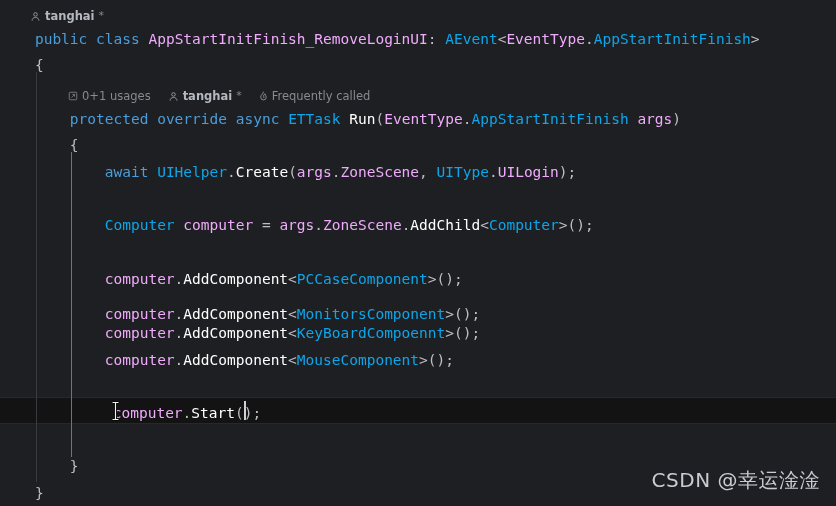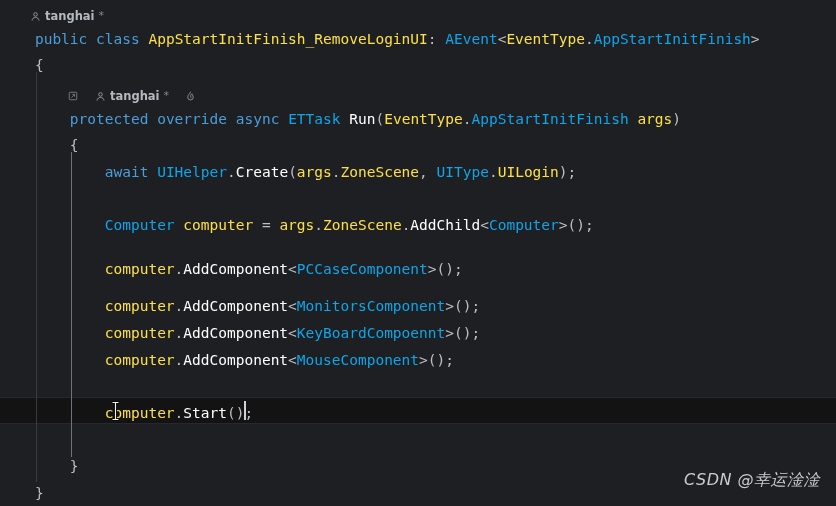--- a/index.html
+++ b/index.html
@@ -48,21 +48,21 @@
     white-space: pre;
     left: 0;
   }
 
   
   .kw      { color: #4a9ddb; }
   .typey   { color: #0ea5e9; }
   .meth    { color: #ffffff; }
   .plain   { color: #bcbec4; }
   .punc    { color: #bcbec4; }
-  .ident   { color: #fde047; }
+  .ident   { color: #f0abfc; }
   .brace   { color: #bcbec4; }
 
   
   .inlay {
     position: absolute;
     white-space: pre;
     font-family: "DejaVu Sans", "Liberation Sans", sans-serif;
     font-size: 11.5px;
     color: #868a91;
     display: flex;
@@ -95,25 +95,24 @@
     position: absolute;
     pointer-events: none;
   }
 
   
   .watermark {
     position: absolute;
     right: 16px;
     bottom: 12px;
     font-family: "DejaVu Sans", "Liberation Sans", sans-serif;
-    font-size: 16px;
+    font-size: 20px;
     color: #c8ccd2;
     letter-spacing: 0.5px;
     white-space: nowrap;
-    font-style: italic;
   }
 </style>
 </head>
 <body>
 
 <div id="editor">
 
   <div class="line-highlight" id="line-highlight" style="top: 397px;"></div>
 
   <div class="indent-guide" id="guide-1" style="left: 36px; top: 72px; height: 410px;"></div>
@@ -130,49 +129,51 @@
     <span class="star">*</span>
   </div>
 
   <div class="inlay" id="method-hint" style="left:68px; top:83px;">
     <span class="hint-icon">
       <svg width="10" height="10" viewBox="0 0 16 16">
         <rect x="2" y="2" width="12" height="12" rx="1.5" fill="none" stroke="#868a91" stroke-width="1.3"></rect>
         <path d="M5.5 10.5L10.5 5.5M7 5.5h3.5V9" fill="none" stroke="#868a91" stroke-width="1.2"></path>
       </svg>
     </span>
+    <span>0+1 usages</span>
     <span class="sep"></span>
     <span class="hint-icon">
       <svg width="11" height="11" viewBox="0 0 16 16">
         <circle cx="8" cy="5" r="2.6" fill="none" stroke="#9aa0a6" stroke-width="1.3"></circle>
         <path d="M3 14c0-2.8 2.2-4.6 5-4.6s5 1.8 5 4.6" fill="none" stroke="#9aa0a6" stroke-width="1.3"></path>
       </svg>
     </span>
     <b>tanghai</b>
     <span class="star">*</span>
     <span class="sep"></span>
     <span class="hint-icon">
       <svg width="9" height="11" viewBox="0 0 12 16">
         <path d="M6 1c0 3-4 4-4 8a4 4 0 008 0c0-2-1.5-3-2-5-.6 1.4-2 1.8-2 3 0 .9.6 1.4.6 2.2A1.3 1.3 0 016 10.5" fill="none" stroke="#a8abb2" stroke-width="1.1" stroke-linejoin="round"></path>
       </svg>
     </span>
+    <span>Frequently called</span>
   </div>
 
   <div id="code-lines">
       <div class="code-line" style="top: 26px;"><span class="plain">    </span><span class="kw">public</span><span class="plain"> </span><span class="kw">class</span><span class="plain"> </span><span class="ident">AppStartInitFinish_RemoveLoginUI</span><span class="punc">: </span><span class="typey">AEvent</span><span class="punc">&lt;</span><span class="ident">EventType</span><span class="punc">.</span><span class="typey">AppStartInitFinish</span><span class="punc">&gt;</span></div>
       <div class="code-line" style="top: 52px;"><span class="plain">    </span><span class="brace">{</span></div>
       <div class="code-line" style="top: 106px;"><span class="plain">        </span><span class="kw">protected</span><span class="plain"> </span><span class="kw">override</span><span class="plain"> </span><span class="kw">async</span><span class="plain"> </span><span class="typey">ETTask</span><span class="plain"> </span><span class="meth">Run</span><span class="punc">(</span><span class="ident">EventType</span><span class="punc">.</span><span class="typey">AppStartInitFinish</span><span class="plain"> </span><span class="ident">args</span><span class="punc">)</span></div>
       <div class="code-line" style="top: 132px;"><span class="plain">        </span><span class="brace">{</span></div>
       <div class="code-line" style="top: 159px;"><span class="plain">            </span><span class="kw">await</span><span class="plain"> </span><span class="typey">UIHelper</span><span class="punc">.</span><span class="meth">Create</span><span class="punc">(</span><span class="ident">args</span><span class="punc">.</span><span class="ident">ZoneScene</span><span class="punc">, </span><span class="typey">UIType</span><span class="punc">.</span><span class="ident">UILogin</span><span class="punc">);</span></div>
       <div class="code-line" style="top: 212px;"><span class="plain">            </span><span class="typey">Computer</span><span class="plain"> </span><span class="ident">computer</span><span class="punc"> = </span><span class="ident">args</span><span class="punc">.</span><span class="ident">ZoneScene</span><span class="punc">.</span><span class="meth">AddChild</span><span class="punc">&lt;</span><span class="typey">Computer</span><span class="punc">&gt;();</span></div>
-      <div class="code-line" style="top: 256px;"><span class="plain">            </span><span class="ident">computer</span><span class="punc">.</span><span class="meth">AddComponent</span><span class="punc">&lt;</span><span class="typey">PCCaseComponent</span><span class="punc">&gt;();</span></div>
-      <div class="code-line" style="top: 293px;"><span class="plain">            </span><span class="ident">computer</span><span class="punc">.</span><span class="meth">AddComponent</span><span class="punc">&lt;</span><span class="typey">MonitorsComponent</span><span class="punc">&gt;();</span></div>
+      <div class="code-line" style="top: 266px;"><span class="plain">            </span><span class="ident">computer</span><span class="punc">.</span><span class="meth">AddComponent</span><span class="punc">&lt;</span><span class="typey">PCCaseComponent</span><span class="punc">&gt;();</span></div>
+      <div class="code-line" style="top: 301px;"><span class="plain">            </span><span class="ident">computer</span><span class="punc">.</span><span class="meth">AddComponent</span><span class="punc">&lt;</span><span class="typey">MonitorsComponent</span><span class="punc">&gt;();</span></div>
       <div class="code-line" style="top: 320px; text-align: right;"><span class="plain">            </span><span class="ident">computer</span><span class="punc">.</span><span class="meth">AddComponent</span><span class="punc">&lt;</span><span class="typey">KeyBoardCompoennt</span><span class="punc">&gt;();</span></div>
       <div class="code-line" style="top: 347px; text-align: right;"><span class="plain">            </span><span class="ident">computer</span><span class="punc">.</span><span class="meth">AddComponent</span><span class="punc">&lt;</span><span class="typey">MouseComponent</span><span class="punc">&gt;();</span></div>
-      <div class="code-line" style="top: 400px;"><span class="plain">            </span><span class="ident">computer</span><span class="punc">.</span><span class="meth">Start</span><span class="punc">();</span></div>
+      <div class="code-line" style="top: 400px; padding-left: 8px;"><span class="plain">            </span><span class="ident">computer</span><span class="punc">.</span><span class="meth">Start</span><span class="punc">();</span></div>
       <div class="code-line" style="top: 453px;"><span class="plain">        </span><span class="brace">}</span></div>
       <div class="code-line" style="top: 480px;"><span class="plain">    </span><span class="brace">}</span></div>
     </div>
 
   <div class="caret" id="text-caret" style="left: 244px; top: 401px; height: 19px;"></div>
 
   <svg class="mouse-cursor" id="mouse-pointer" width="11" height="20" viewBox="0 0 11 20" style="left:110px; top:401px;">
     <path d="M2 1h7M5.5 1v18M2 19h7" stroke="#0a0a0a" stroke-width="3" fill="none"></path>
     <path d="M2.5 1.5h6M5.5 1.5v17M2.5 18.5h6" stroke="#f2f2f2" stroke-width="1.1" fill="none"></path>
   </svg>

